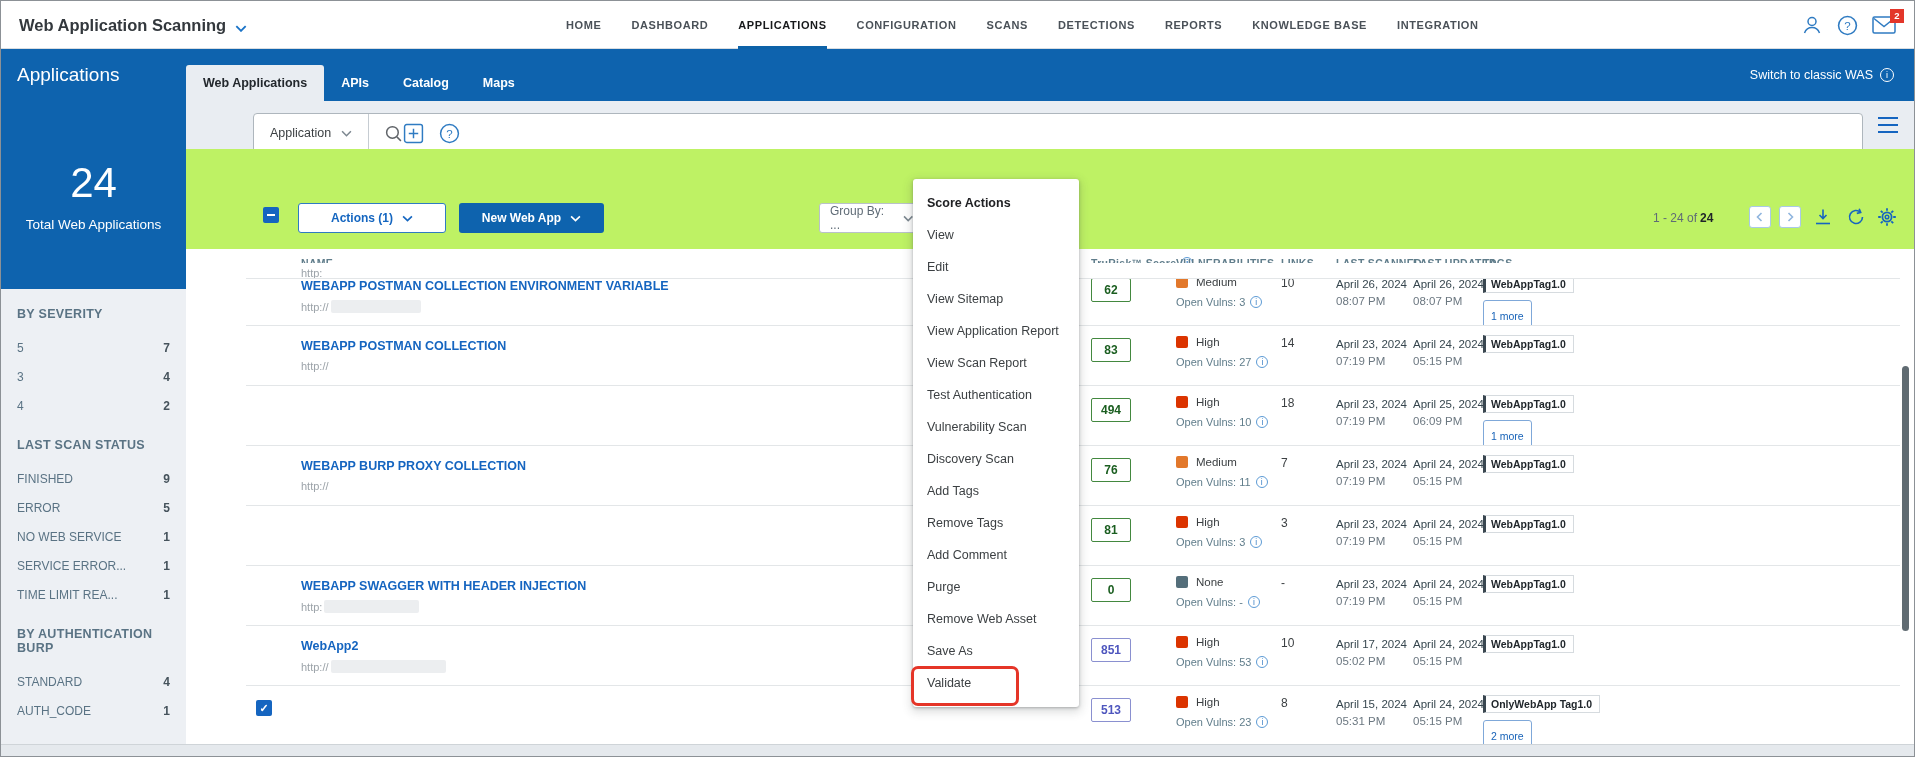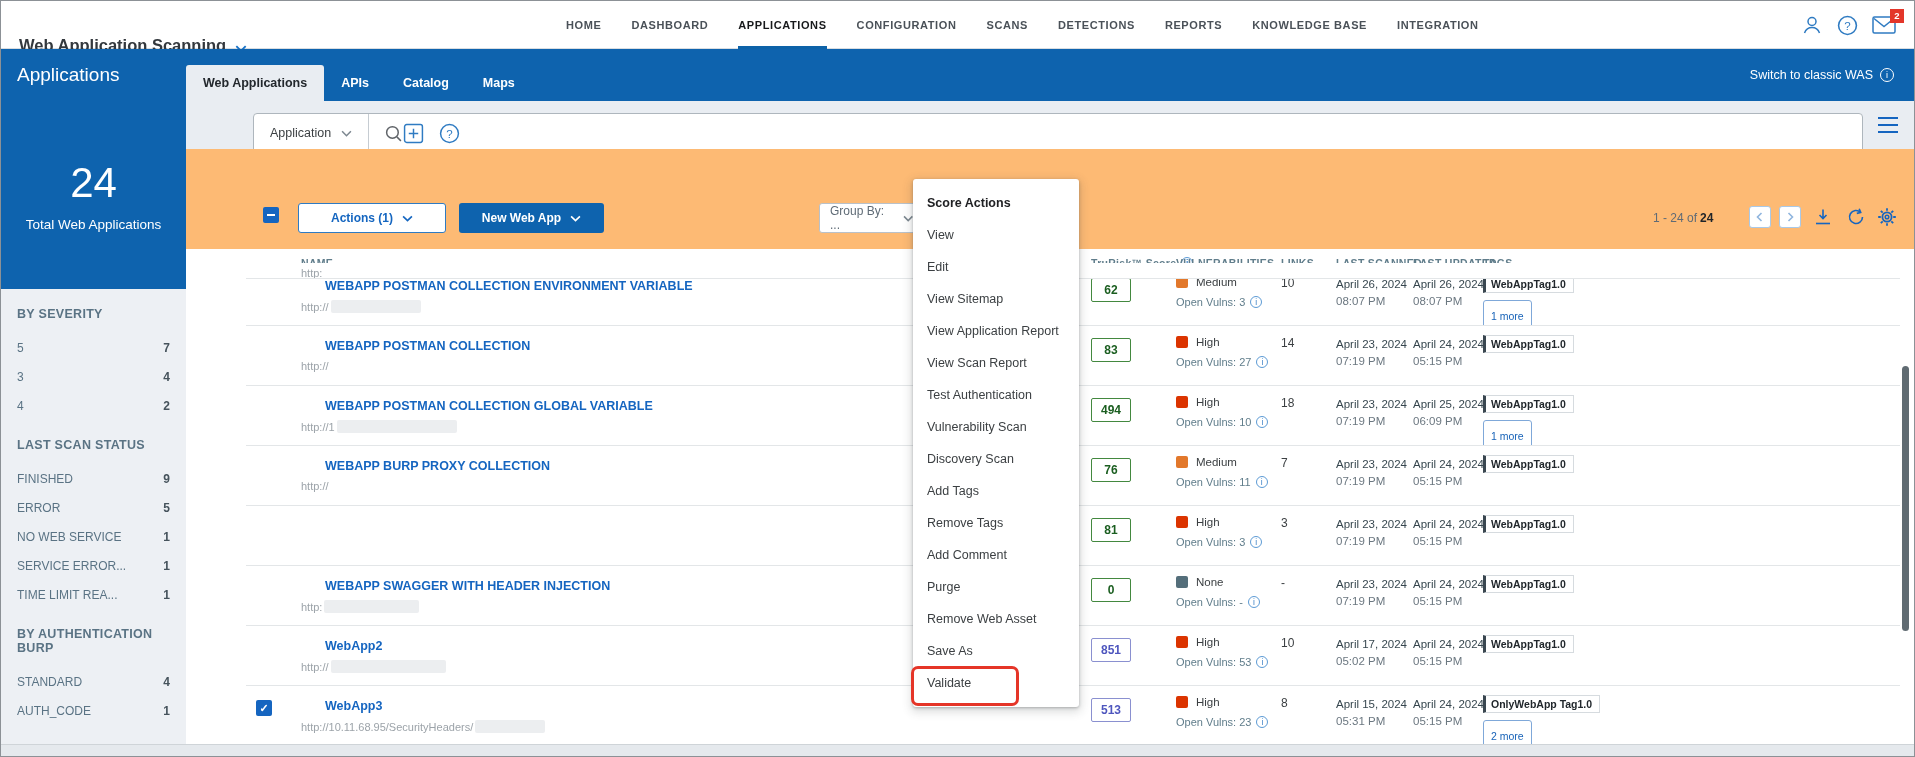--- a/index.html
+++ b/index.html
@@ -4,21 +4,21 @@
 <style>
   * { box-sizing: border-box; margin: 0; padding: 0; }
   body { font-family: "Liberation Sans", sans-serif; background:#fff; }
   .frame { position:relative; width:1915px; height:757px; background:#fff;
            border:1px solid #8C9196; overflow:hidden; }
 
   
   .topbar { position:absolute; left:0; top:0; width:100%; height:48px; background:#fff;
             border-bottom:1px solid #D9DDE1; }
   .brand { position:absolute; left:18px; top:0; height:48px; display:flex; align-items:center; gap:9px;
-           font-size:16.5px; font-weight:600; color:#33383D; cursor:pointer;margin-top:20px; }
+           font-size:16.5px; font-weight:600; color:#33383D; cursor:pointer; }
   .brand .chev { color:#1A73C7; margin-top:2px; }
   .topnav { position:absolute; left:565px; top:0; height:48px; display:flex; gap:30px; }
   .topnav .nav-item { display:flex; align-items:center; height:48px; font-size:11px; letter-spacing:.6px;
            font-weight:600; color:#4A5158; cursor:pointer; }
   .topnav .nav-item.active { color:#17191B; font-weight:700; box-shadow: inset 0 -3px 0 #0D62A8; }
   .top-icons { position:absolute; right:18px; top:0; height:48px; display:flex; align-items:center; gap:14px; }
   .top-icon { position:relative; display:flex; align-items:center; cursor:pointer; }
   .badge { position:absolute; top:-7px; right:-8px; min-width:14px; height:14px; background:#E3362A;
            color:#fff; font-size:9.5px; font-weight:700; text-align:center; line-height:14px; padding:0 2px; }
 
@@ -56,21 +56,21 @@
   .scope { display:flex; align-items:center; gap:10px; padding:0 16px; height:100%; cursor:pointer;
            font-size:12.5px; color:#3C4043; }
   .scope .chev { color:#7C8790; }
   .sb-divider { width:1px; height:100%; background:#C6CCD2; }
   .search-ic { margin-left:15px; display:flex; }
   .placeholder { margin-left:11px; font-size:13px; color:#868D93; flex:1; }
   .bar-icons { display:flex; align-items:center; gap:15px; margin-right:15px; }
   .hamburger { position:absolute; right:14px; top:15px; cursor:pointer; display:flex; }
 
   
-  .toolbar { position:absolute; left:185px; top:148px; right:0; height:100px; background:#fdba74; }
+  .toolbar { position:absolute; left:185px; top:148px; right:0; height:100px; background:#bef264; }
   .cb { width:16px; height:16px; background:#1565C0; border-radius:2px; display:flex; align-items:center;
         justify-content:center; color:#fff; cursor:pointer; }
   .master-cb { position:absolute; left:77px; top:58px; }
   .master-cb::after { content:""; width:8px; height:2px; background:#fff; }
   .btn { position:absolute; top:54px; height:30px; border-radius:3px; display:flex; align-items:center;
          gap:9px; padding:0 15px; font-size:12px; cursor:pointer; }
   .btn-actions { left:112px; width:148px; justify-content:center; border:1px solid #2F7BC2; color:#1566C0; font-weight:600; background:#fff; }
   .btn-new { left:273px; width:145px; justify-content:center; background:#0E63AE; color:#fff; font-weight:700; }
   .btn-group { left:633px; width:105px; justify-content:space-between; border:1px solid #B9C1C9; color:#5F6B76; padding:0 10px; background:#fff; }
   .pag-text { position:absolute; left:1467px; top:62px; font-size:12px; color:#5F6B76; }
@@ -97,21 +97,21 @@
   .remnant span { display:inline-block; margin:2px 0 0 55px; font-size:11px; color:#9CA3A9; }
   .row { position:relative; height:60px; border-bottom:1px solid #E3E6E8; overflow:hidden; }
   .row.clip { height:47px; }
   .row.clip .row-pad { margin-top:-13px; }
   .row-pad { position:relative; height:60px; }
   .row-cb { position:absolute; left:10px; top:14px; display:none; font-size:11px; font-weight:700; }
   .row.checked .row-cb { display:flex; }
   .row.checked .row-cb::after { content:"\2713"; }
   .cell { position:absolute; }
   .cell.name { left:55px; top:10px; }
-  .app-link { font-size:12.5px; font-weight:700; color:#1565C0; cursor:pointer; text-decoration:none;margin-left:24px; }
+  .app-link { font-size:12.5px; font-weight:700; color:#1565C0; cursor:pointer; text-decoration:none; }
   .url-line { margin-top:6px; font-size:11px; color:#9CA3A9; display:flex; align-items:center; }
   .redact { display:inline-block; height:13px; background:#ECEEF0; border-radius:2px; margin-left:2px; }
   .cell.score { left:845px; top:12px; }
   .score-box { display:inline-block; min-width:40px; height:24px; line-height:22px; text-align:center;
                border:1px solid; border-radius:2px; font-size:12px; font-weight:700; padding:0 4px; background:#fff; }
   .row.score-green .score-box { border-color:#43883F; color:#1B5E20; }
   .row.score-indigo .score-box { border-color:#8A90D0; color:#4E56BE; }
   .sev-line { display:flex; align-items:center; gap:8px; }
   .sev-icon { width:12px; height:12px; border-radius:2px; }
   .row.sev-high .sev-icon { background:#DB3400; }
@@ -472,27 +472,20 @@
       <div class="cell tags">
         <span class="tag-chip">WebAppTag1.0</span>
         
       </div>
     </div>
   </div>
 
   <div class="row score-green sev-high">
     <div class="row-pad">
 
-      <div class="cell name">
-        <a class="app-link">WEBAPP POSTMAN COLLECTION GLOBAL VARIABLE</a>
-        <div class="url-line">
-          <span>http://1</span>
-              <span class="redact" style="width: 120px;"></span>
-        </div>
-      </div>
       <div class="cell score">
         <span class="score-box">494</span>
       </div>
       <div class="cell vuln">
         <div class="sev-line">
           <span class="sev-icon"></span>
           <span class="sev-label">High</span>
         </div>
         <div class="ov-line">
           <span>Open Vulns: 10</span><span class="info-badge"></span>
@@ -654,27 +647,20 @@
       <div class="cell tags">
         <span class="tag-chip">WebAppTag1.0</span>
         
       </div>
     </div>
   </div>
 
   <div class="row score-indigo sev-high checked">
     <div class="row-pad">
       <span class="cb row-cb"></span>
-      <div class="cell name">
-        <a class="app-link">WebApp3</a>
-        <div class="url-line">
-          <span>http://10.11.68.95/SecurityHeaders/</span>
-              <span class="redact" style="width: 70px;"></span>
-        </div>
-      </div>
       <div class="cell score">
         <span class="score-box">513</span>
       </div>
       <div class="cell vuln">
         <div class="sev-line">
           <span class="sev-icon"></span>
           <span class="sev-label">High</span>
         </div>
         <div class="ov-line">
           <span>Open Vulns: 23</span><span class="info-badge"></span>

